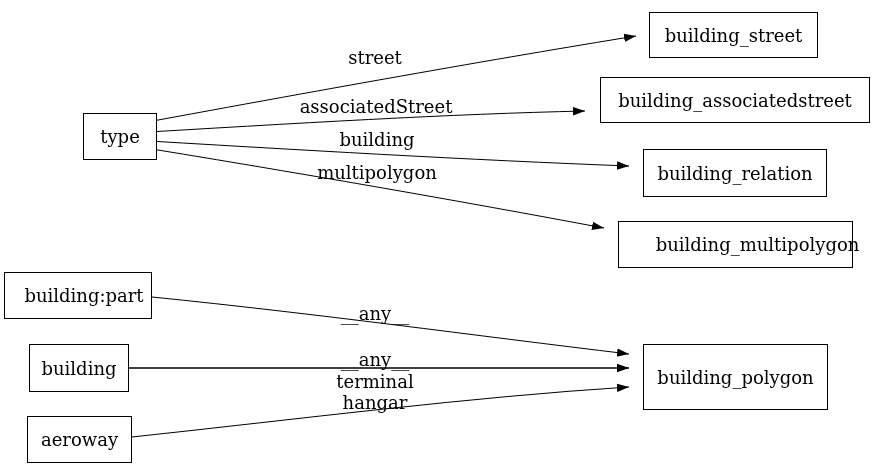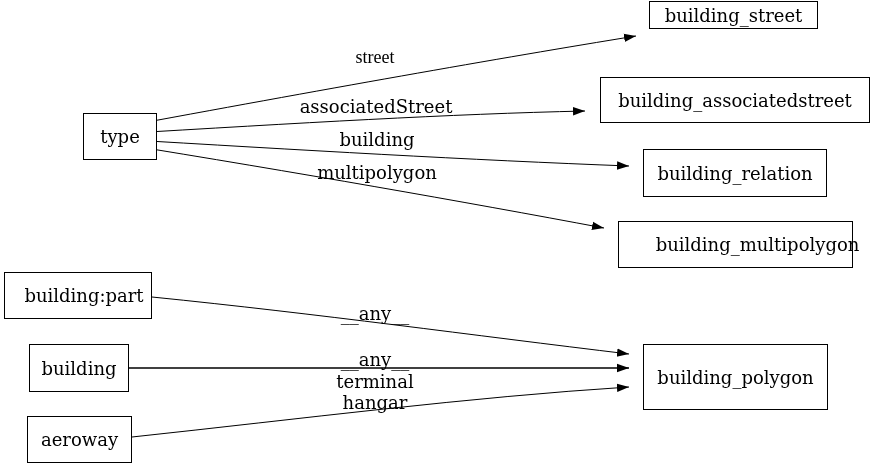--- a/index.html
+++ b/index.html
@@ -41,27 +41,27 @@
     line-height: 21px;
     white-space: pre-line;
     text-align: center;
     background: transparent;
   }
   
   #node-type                     { left: 41px;  top: 113px; width: 74px;  height: 47px; margin-left: 42px; }
   #node-building-part            { left: 4px;   top: 272px; width: 148px; height: 47px; padding-left: 12px; }
   #node-building                 { left: 29px;  top: 344px; width: 100px; height: 48px; }
   #node-aeroway                  { left: 27px;  top: 416px; width: 105px; height: 47px; }
-  #node-building-street          { left: 649px; top: 1px;   width: 169px; height: 28px; }
+  #node-building-street          { left: 649px; top: 12px;   width: 169px; height: 46px; }
   #node-building-associatedstreet{ left: 600px; top: 77px;  width: 270px; height: 46px; }
   #node-building-relation        { left: 643px; top: 149px; width: 184px; height: 48px; align-items: center; }
   #node-building-multipolygon    { left: 618px; top: 221px; width: 235px; height: 47px; padding-left: 44px; }
   #node-building-polygon         { left: 643px; top: 344px; width: 185px; height: 66px; text-align: right; }
   
-  #edge-label-0 { left: 375px; top: 57px; font-family: Liberation Serif, serif; }
+  #edge-label-0 { left: 375px; top: 57px; }
   #edge-label-1 { left: 376px; top: 106px; }
   #edge-label-2 { left: 377px; top: 139px; }
   #edge-label-3 { left: 377px; top: 172px; text-align: right; }
   #edge-label-4 { left: 375px; top: 313px; }
   #edge-label-5 { left: 375px; top: 359px; }
   #edge-label-6 { left: 375px; top: 392px; }
 </style>
 </head>
 <body>
 

